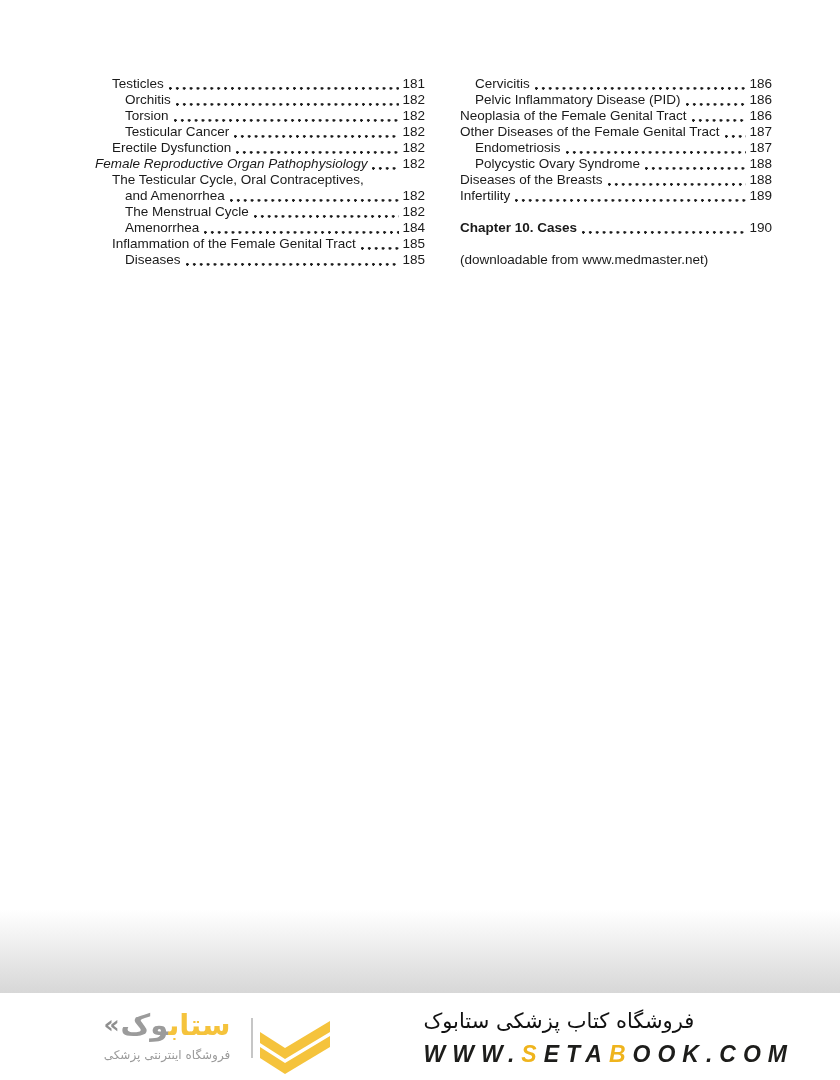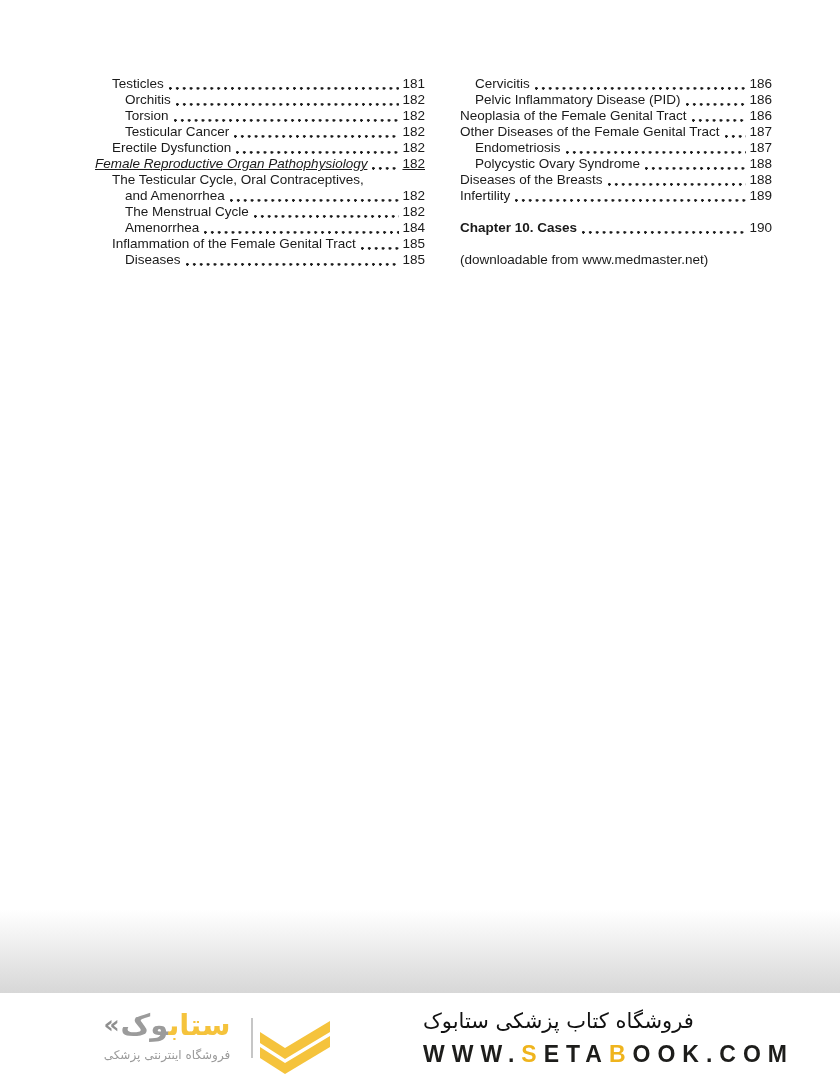--- a/index.html
+++ b/index.html
@@ -21,21 +21,21 @@
   .toc-right{left:460px;width:312px;}
   .toc-row{display:flex;}
   .toc-label{white-space:nowrap;}
   .leader{
     flex:1 1 8px;min-width:8px;align-self:flex-end;height:3px;
     margin:0 2px 2.5px 5px;
     background-image:radial-gradient(circle at 1.4px 1.4px,#1b1b1b 1.15px,transparent 1.55px);
     background-size:6.9px 3px;background-repeat:repeat-x;
   }
   .toc-page{min-width:24px;text-align:right;white-space:nowrap;}
-  .toc-left .ind-0{padding-left:0;text-decoration:underline;}
+  .toc-left .ind-0{padding-left:0;}
   .toc-left .ind-1{padding-left:17px;}
   .toc-left .ind-2{padding-left:30px;}
   .toc-right .ind-1{padding-left:0;}
   .toc-right .ind-2{padding-left:15px;}
   .italic .toc-label{font-style:italic;}
   .chapter-row{margin-top:16px;}
   .chapter-row .toc-label{font-weight:bold;}
   .note{margin-top:16px;}
   .note-title{font-weight:bold;}
   
@@ -49,21 +49,21 @@
   .wm-mark{color:#8f8f8f;font-size:25px;letter-spacing:-3px;vertical-align:2px;margin-right:1px;}
   .wm-yellow{color:var(--brand-yellow);text-align:center;}
   .wm-gray{color:var(--logo-gray);}
   .tagline{font-family:"DejaVu Sans",sans-serif;font-size:12px;color:var(--logo-gray);
     line-height:14px;margin-top:3px;white-space:nowrap;}
   .logo-divider{position:absolute;left:251px;top:25px;width:2px;height:40px;background:#c6c6c6;}
   .chevron{position:absolute;left:260px;top:28px;}
   .footer-right{position:absolute;right:46px;top:16px;text-align:left;}
   .fa-title{font-family:"DejaVu Sans",sans-serif;font-size:21px;color:#111;line-height:25px;}
   .url{margin-top:7px;font-size:23px;font-weight:bold;letter-spacing:7px;
-    color:#1d1d1b;line-height:26px;white-space:nowrap;}
+    color:#1d1d1b;line-height:26px;white-space:nowrap;font-style:italic;}
   .url .hl{color:var(--accent-yellow);}
 </style>
 </head>
 <body>
 
 <div class="toc toc-left">
     <div class="toc-row ind-1">
       <span class="toc-label">Testicles</span>
       <span class="leader"></span>
       <span class="toc-page">181</span>

